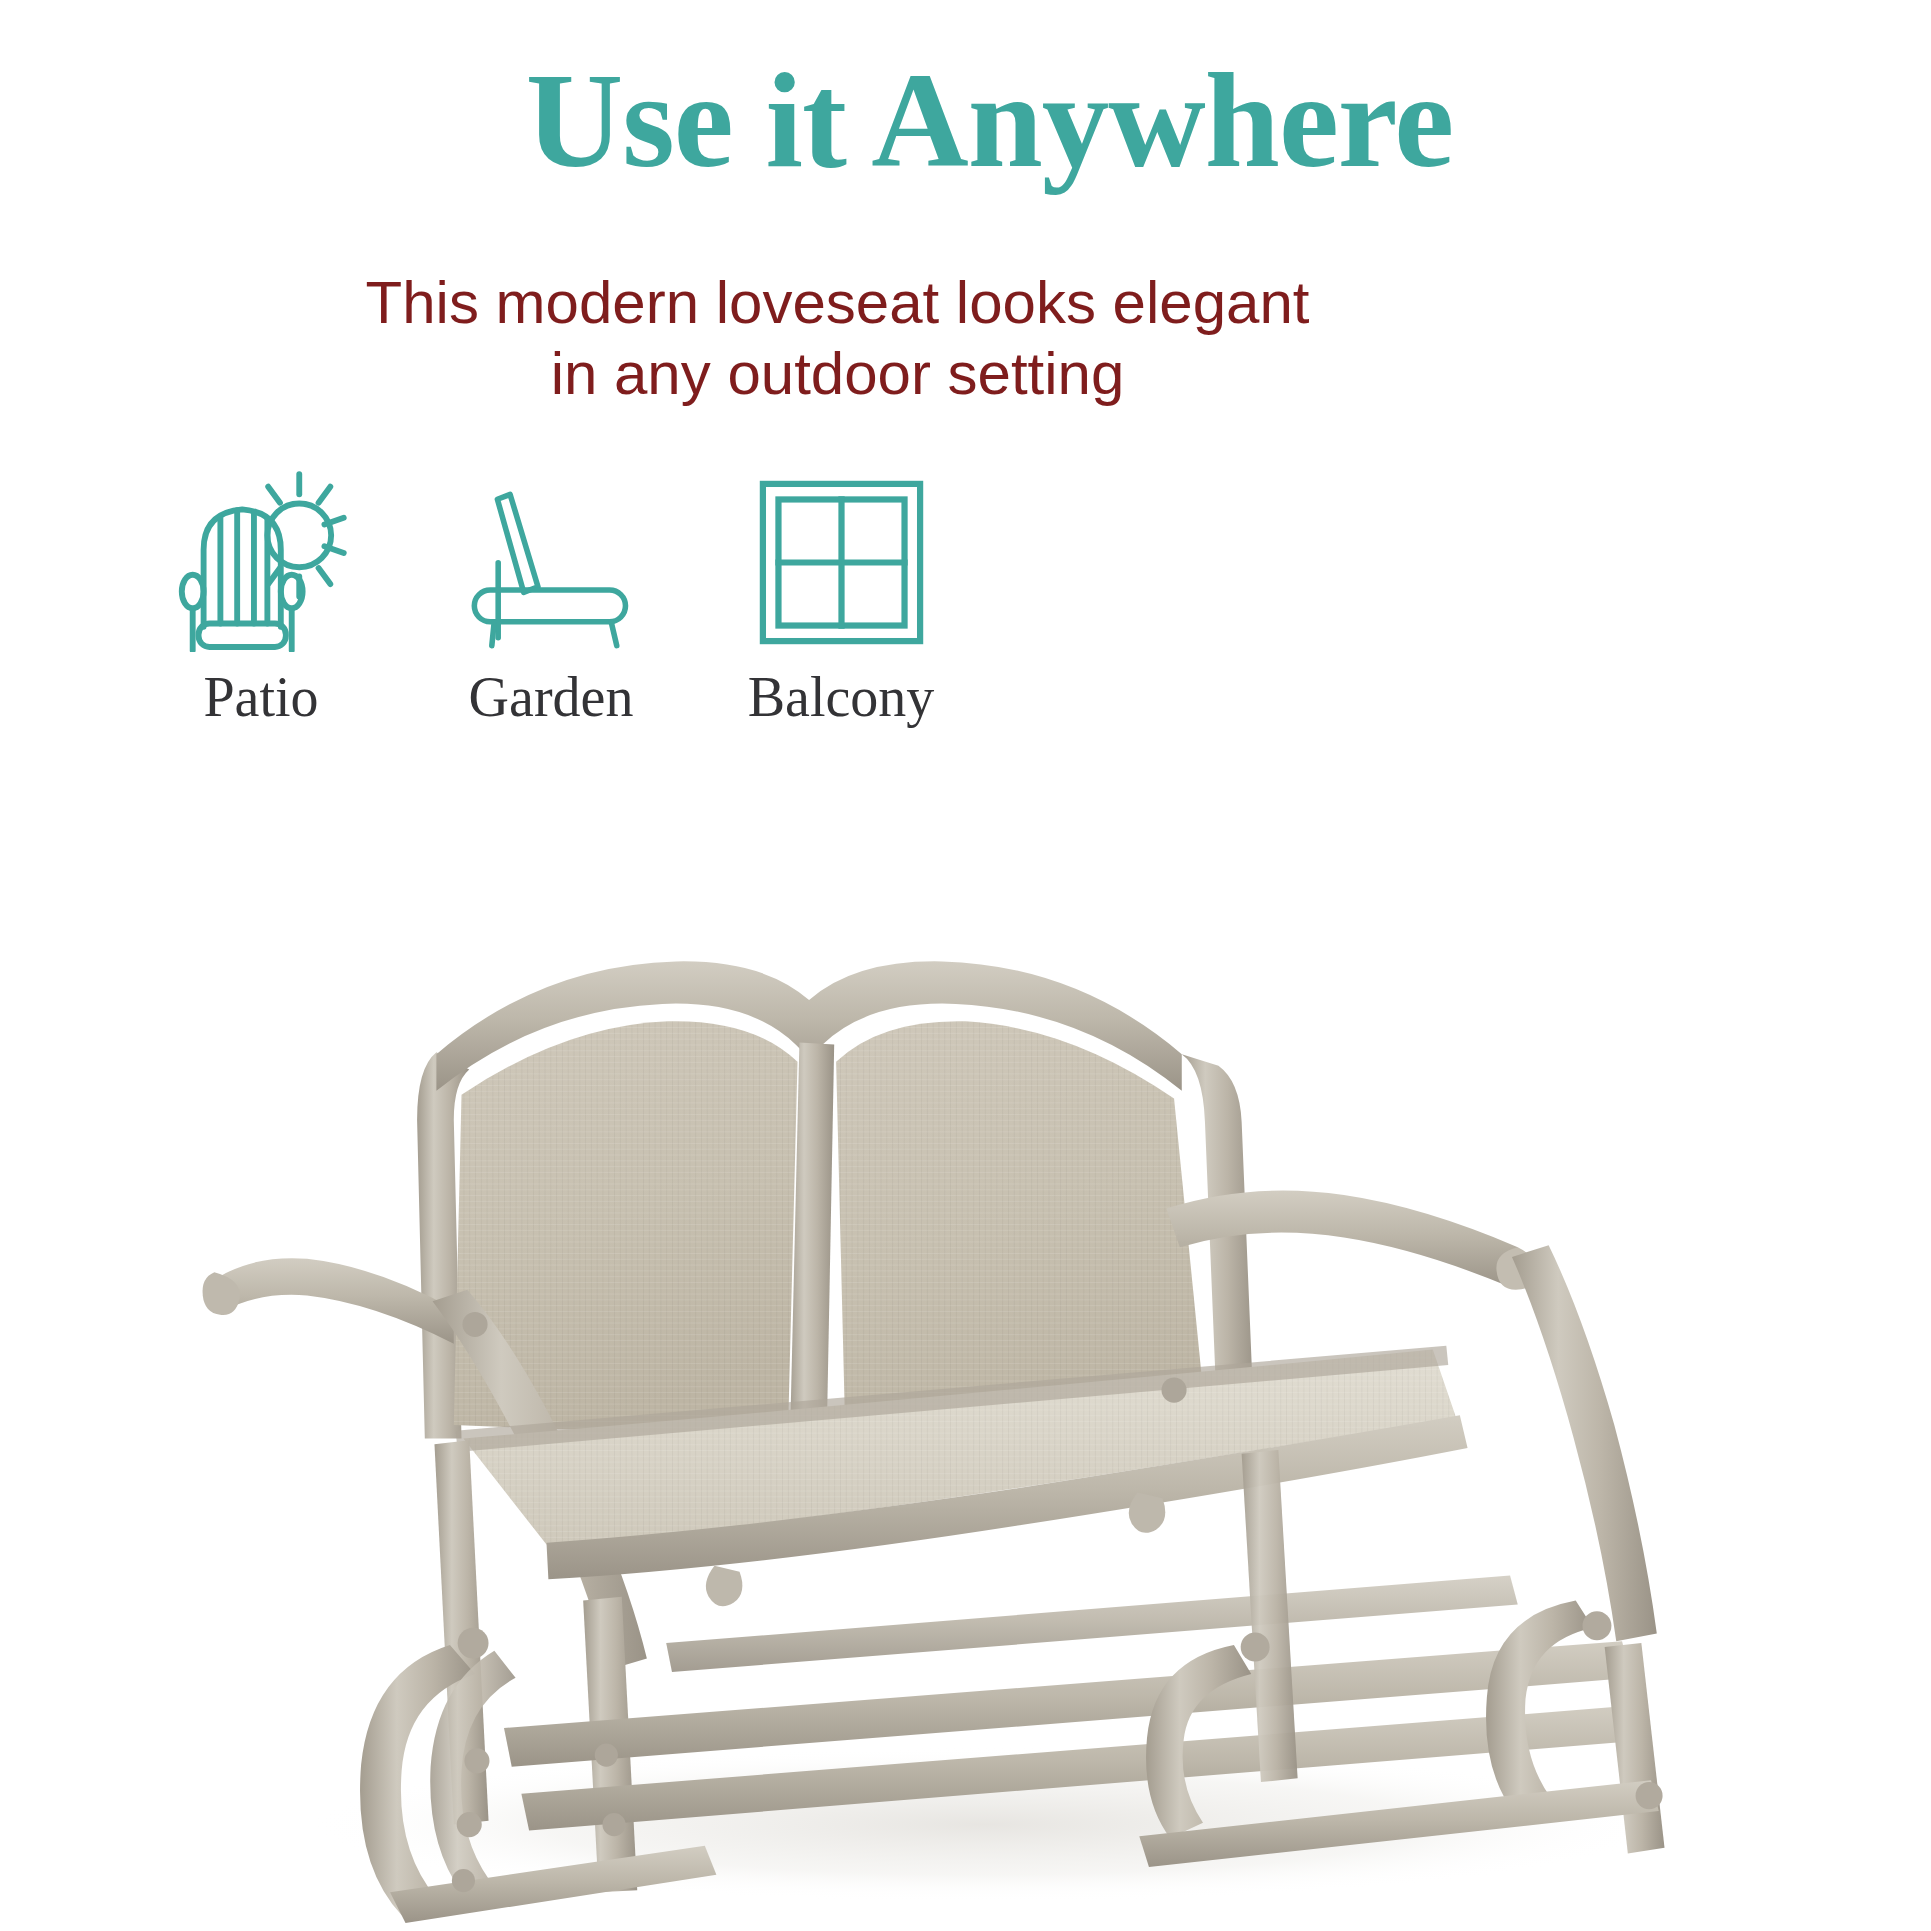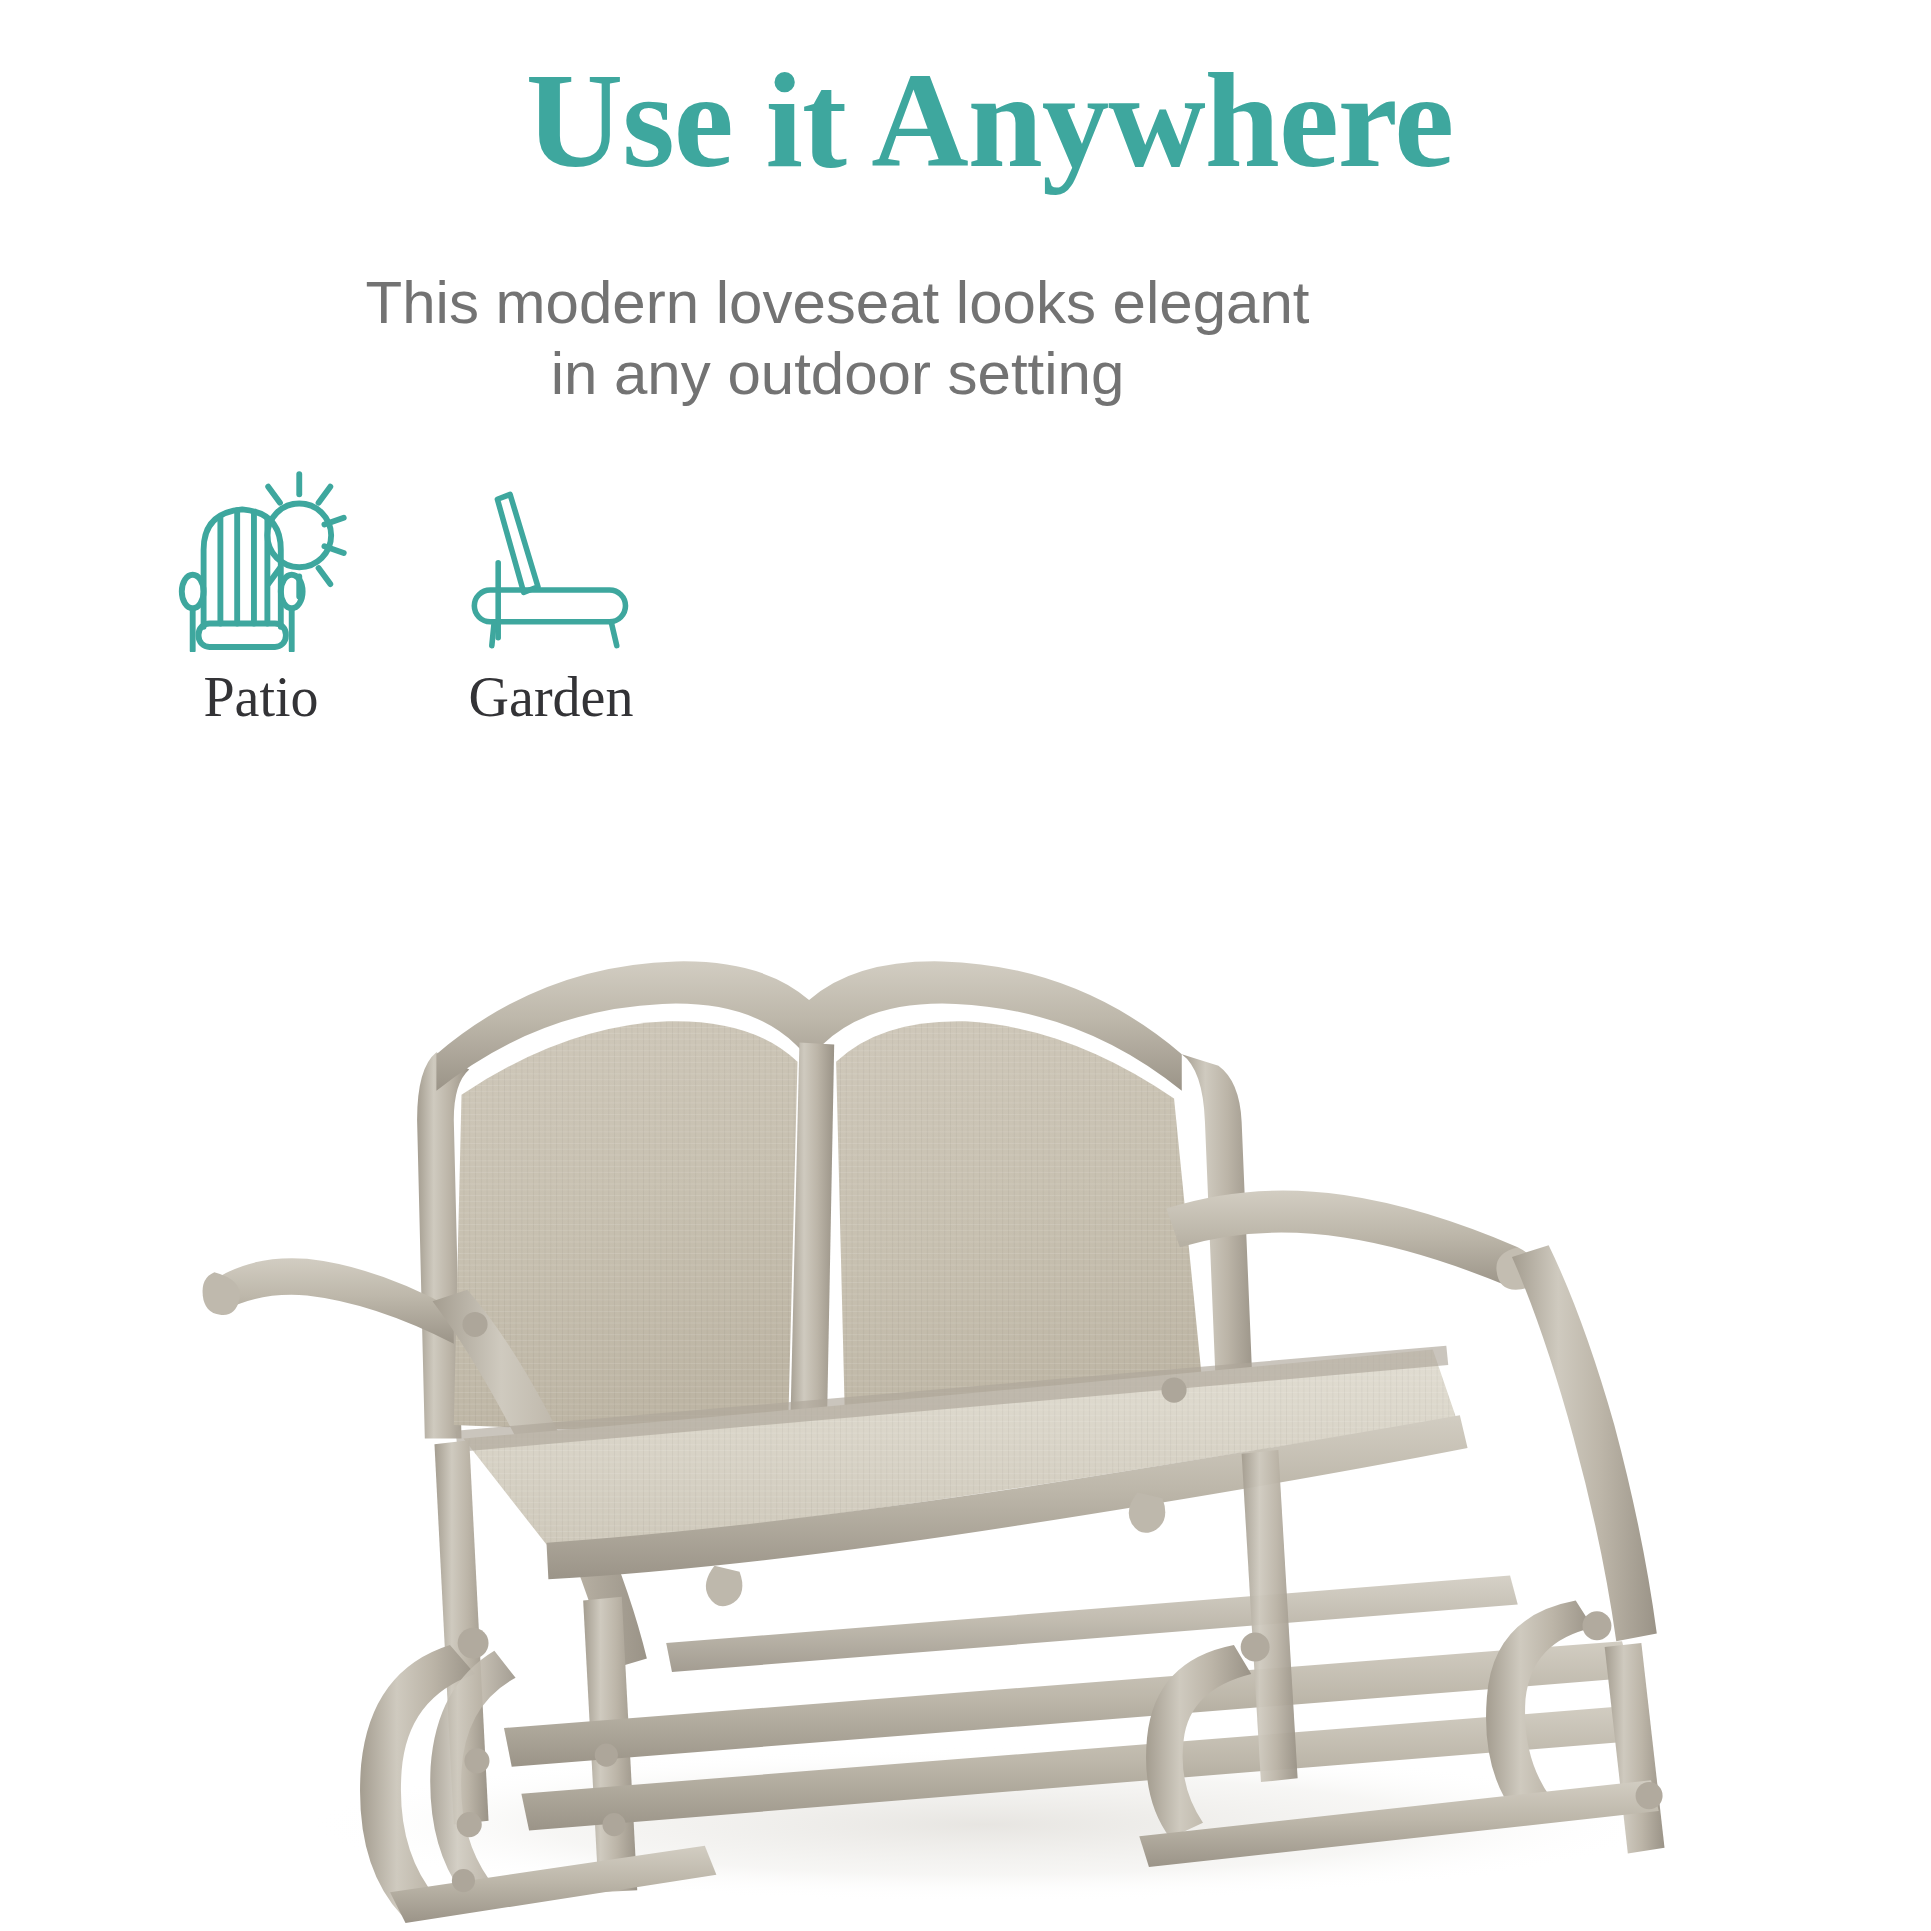--- a/index.html
+++ b/index.html
@@ -25,21 +25,21 @@
     white-space:nowrap;
     padding-left:24px;
   }
   .subtitle{
     position:absolute;top:268px;left:0;width:1675px;
     text-align:center;
     font-family:"Liberation Sans", sans-serif;
     font-weight:300;
     font-size:60px;
     line-height:1.18;
-    color:#737373;
+    color:#7f1d1d;
   }
   .subtitle .l2{display:block;}
 
   
   .icon-row{
     position:absolute;top:406px;left:116px;width:1699px;height:319px;
     display:flex;align-items:flex-end;justify-content:flex-start;
   }
   .icon-cell{
     width:290px;display:flex;flex-direction:column;align-items:center;
@@ -124,20 +124,34 @@
           <rect x="18" y="152" width="190" height="40" rx="20"></rect>
 
           <line x1="190" y1="192" x2="197" y2="222"></line>
 
           <line x1="43" y1="192" x2="40" y2="222"></line>
         </svg>
       </div>
       <div class="icon-label">Garden</div>
     </div>
 
+    <div class="icon-cell">
+      <div class="icon-box">
+        <svg viewBox="0 0 230 230" width="179" height="179" fill="none" stroke="#3EA79E" stroke-width="8" stroke-linecap="square" stroke-linejoin="miter">
+
+          <rect x="14" y="14" width="202" height="202"></rect>
+
+          <rect x="34" y="34" width="162" height="162"></rect>
+
+          <line x1="115" y1="34" x2="115" y2="196"></line>
+          <line x1="34" y1="115" x2="196" y2="115"></line>
+        </svg>
+      </div>
+      <div class="icon-label">Balcony</div>
+    </div>
 
 
   </div>
 
   <div class="product">
     <svg viewBox="0 0 2000 1200" preserveAspectRatio="xMidYMid meet" aria-hidden="true">
       <defs>
         <linearGradient id="meshBack" x1="0" y1="0" x2="0.25" y2="1">
           <stop offset="0%" stop-color="#CFC8BA"></stop>
           <stop offset="55%" stop-color="#C7C0B0"></stop>

